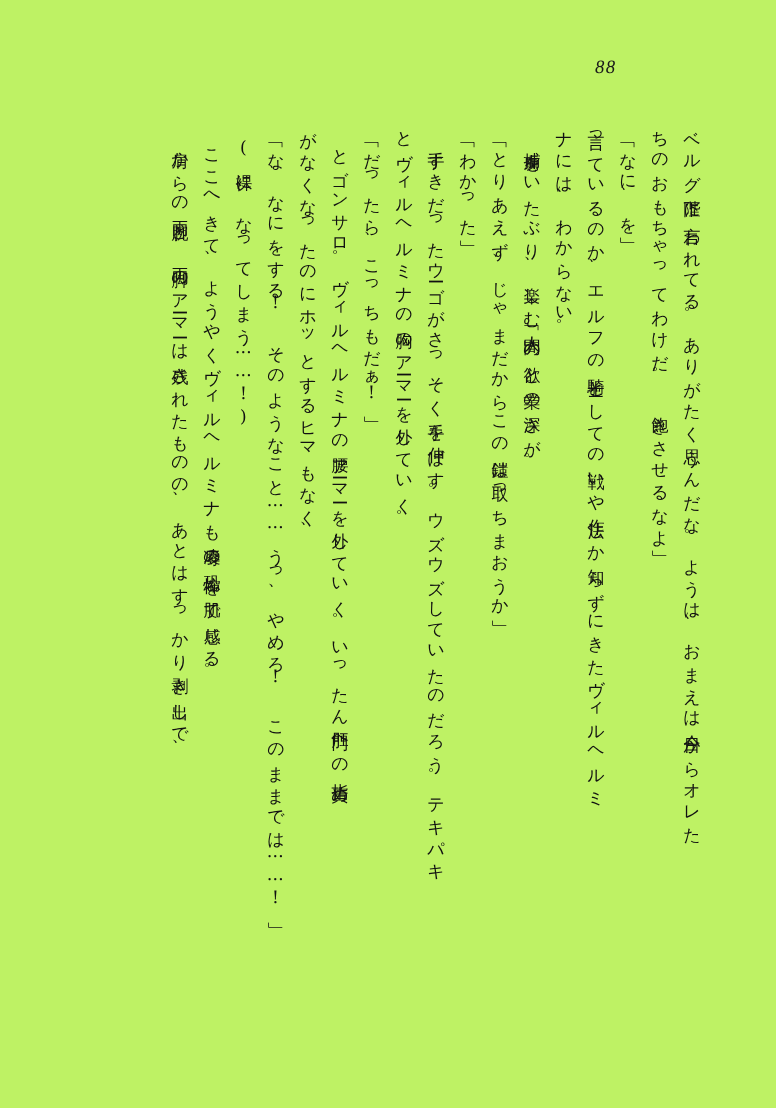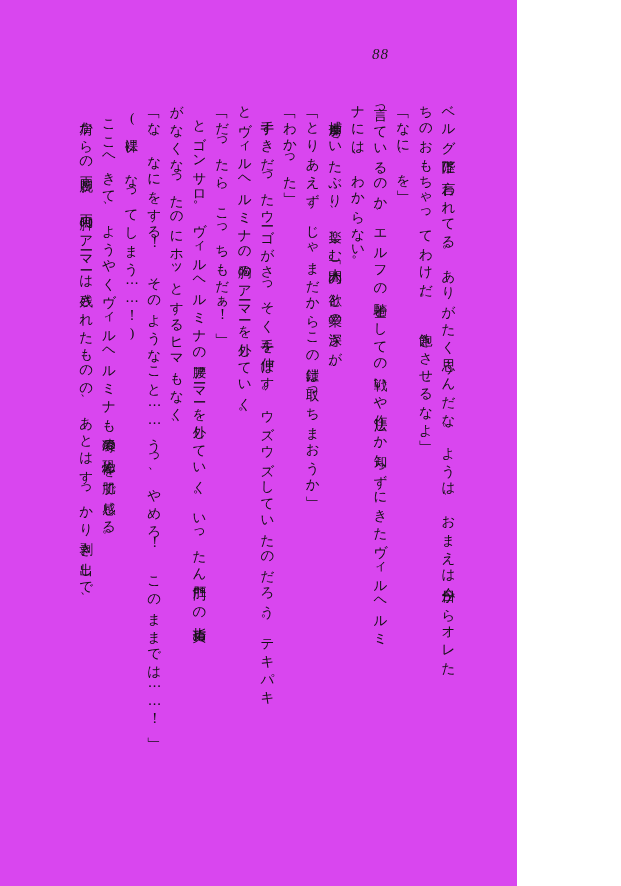--- a/index.html
+++ b/index.html
@@ -10,23 +10,23 @@
   body {
     width: 621px;
     height: 886px;
     overflow: hidden;
     font-family: "Liberation Serif", "DejaVu Serif", serif;
     color: #000000;
   }
 
   #page {
     position: relative;
-    width: 517px;
+    width: 621px;
     height: 886px;
-    background: #d946ef;
+    background: #bef264;
   }
 
   
   #page-number {
     position: absolute;
     top: 46px;
     right: 128px;
     font-family: "Liberation Serif", "DejaVu Serif", serif;
     font-style: italic;
     font-size: 15px;

